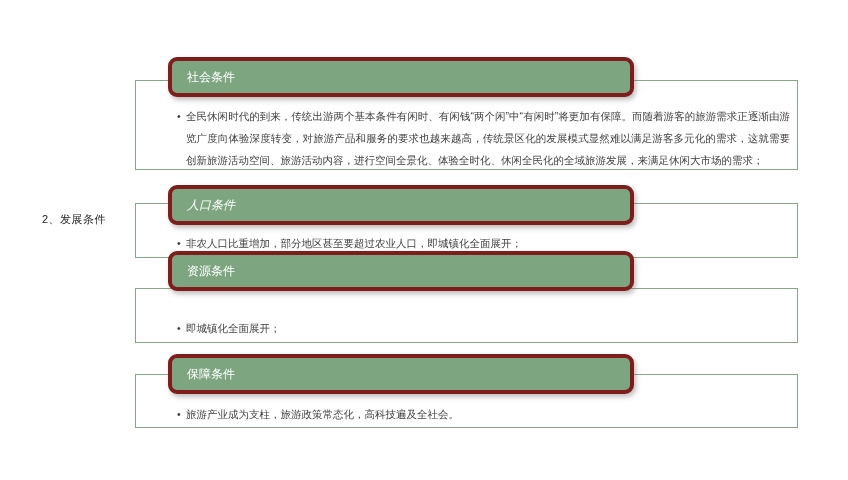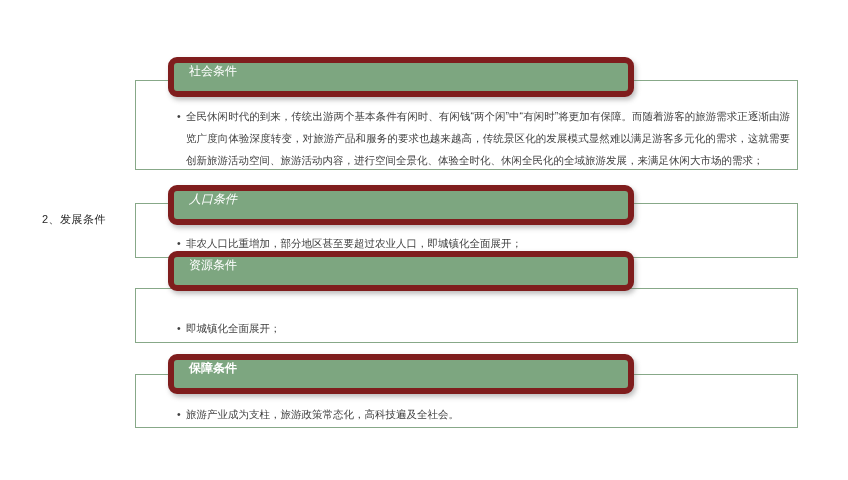--- a/index.html
+++ b/index.html
@@ -24,45 +24,45 @@
     border:1px solid #87a888;
     background:#ffffff;
     box-sizing:border-box;
     z-index:1;
   }
   .header{
     position:absolute;
     left:168px;width:466px;height:40px;
     box-sizing:border-box;
     background:#7da680;
-    border:6px solid #7f1d1d;
+    border:4px solid #7f1d1d;
     border-radius:9px;
     box-shadow:2px 3px 5px rgba(110,110,110,0.45);
-    display:flex;
+    display:flex;align-items:center;
     padding-left:15px;
     color:#ffffff;
     font-size:12px;
     z-index:2;
   }
   .body{
     position:absolute;
     left:177px;width:613px;
     display:flex;
     color:#3f3f3f;
     font-size:10.5px;
     line-height:22px;
     z-index:3;
     text-align:justify;
   }
   .bullet{flex:0 0 9px;color:#3f3f3f;}
   .btext{flex:1;}
   .h1{top:57px;}  .r1{top:80px;height:90px;}  .b1{top:105px;}
   .h2{top:185px;font-style:italic;} .r2{top:203px;height:55px;} .b2{top:232px;}
   .h3{top:251px;} .r3{top:288px;height:55px;} .b3{top:317px;}
-  .h4{top:354px;font-weight:bold;} .r4{top:374px;height:54px;} .b4{top:403px;}
+  .h4{top:354px;} .r4{top:374px;height:54px;} .b4{top:403px;}
 </style>
 </head>
 <body>
 
 <div class="slide">
 
   <div class="root-label">2、发展条件</div>
 
   <div>
     <div class="rect r1"></div>

